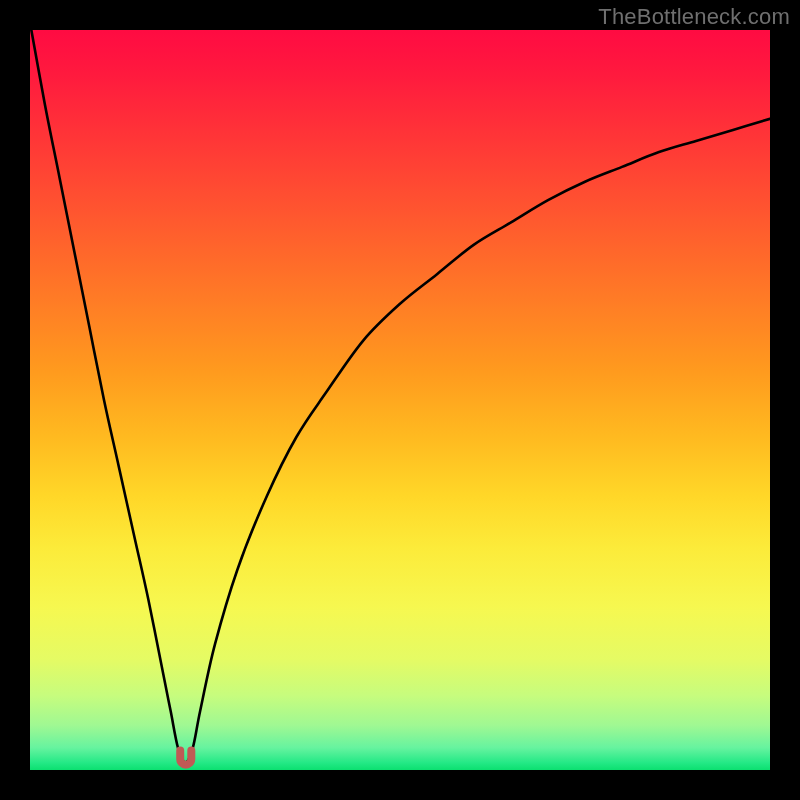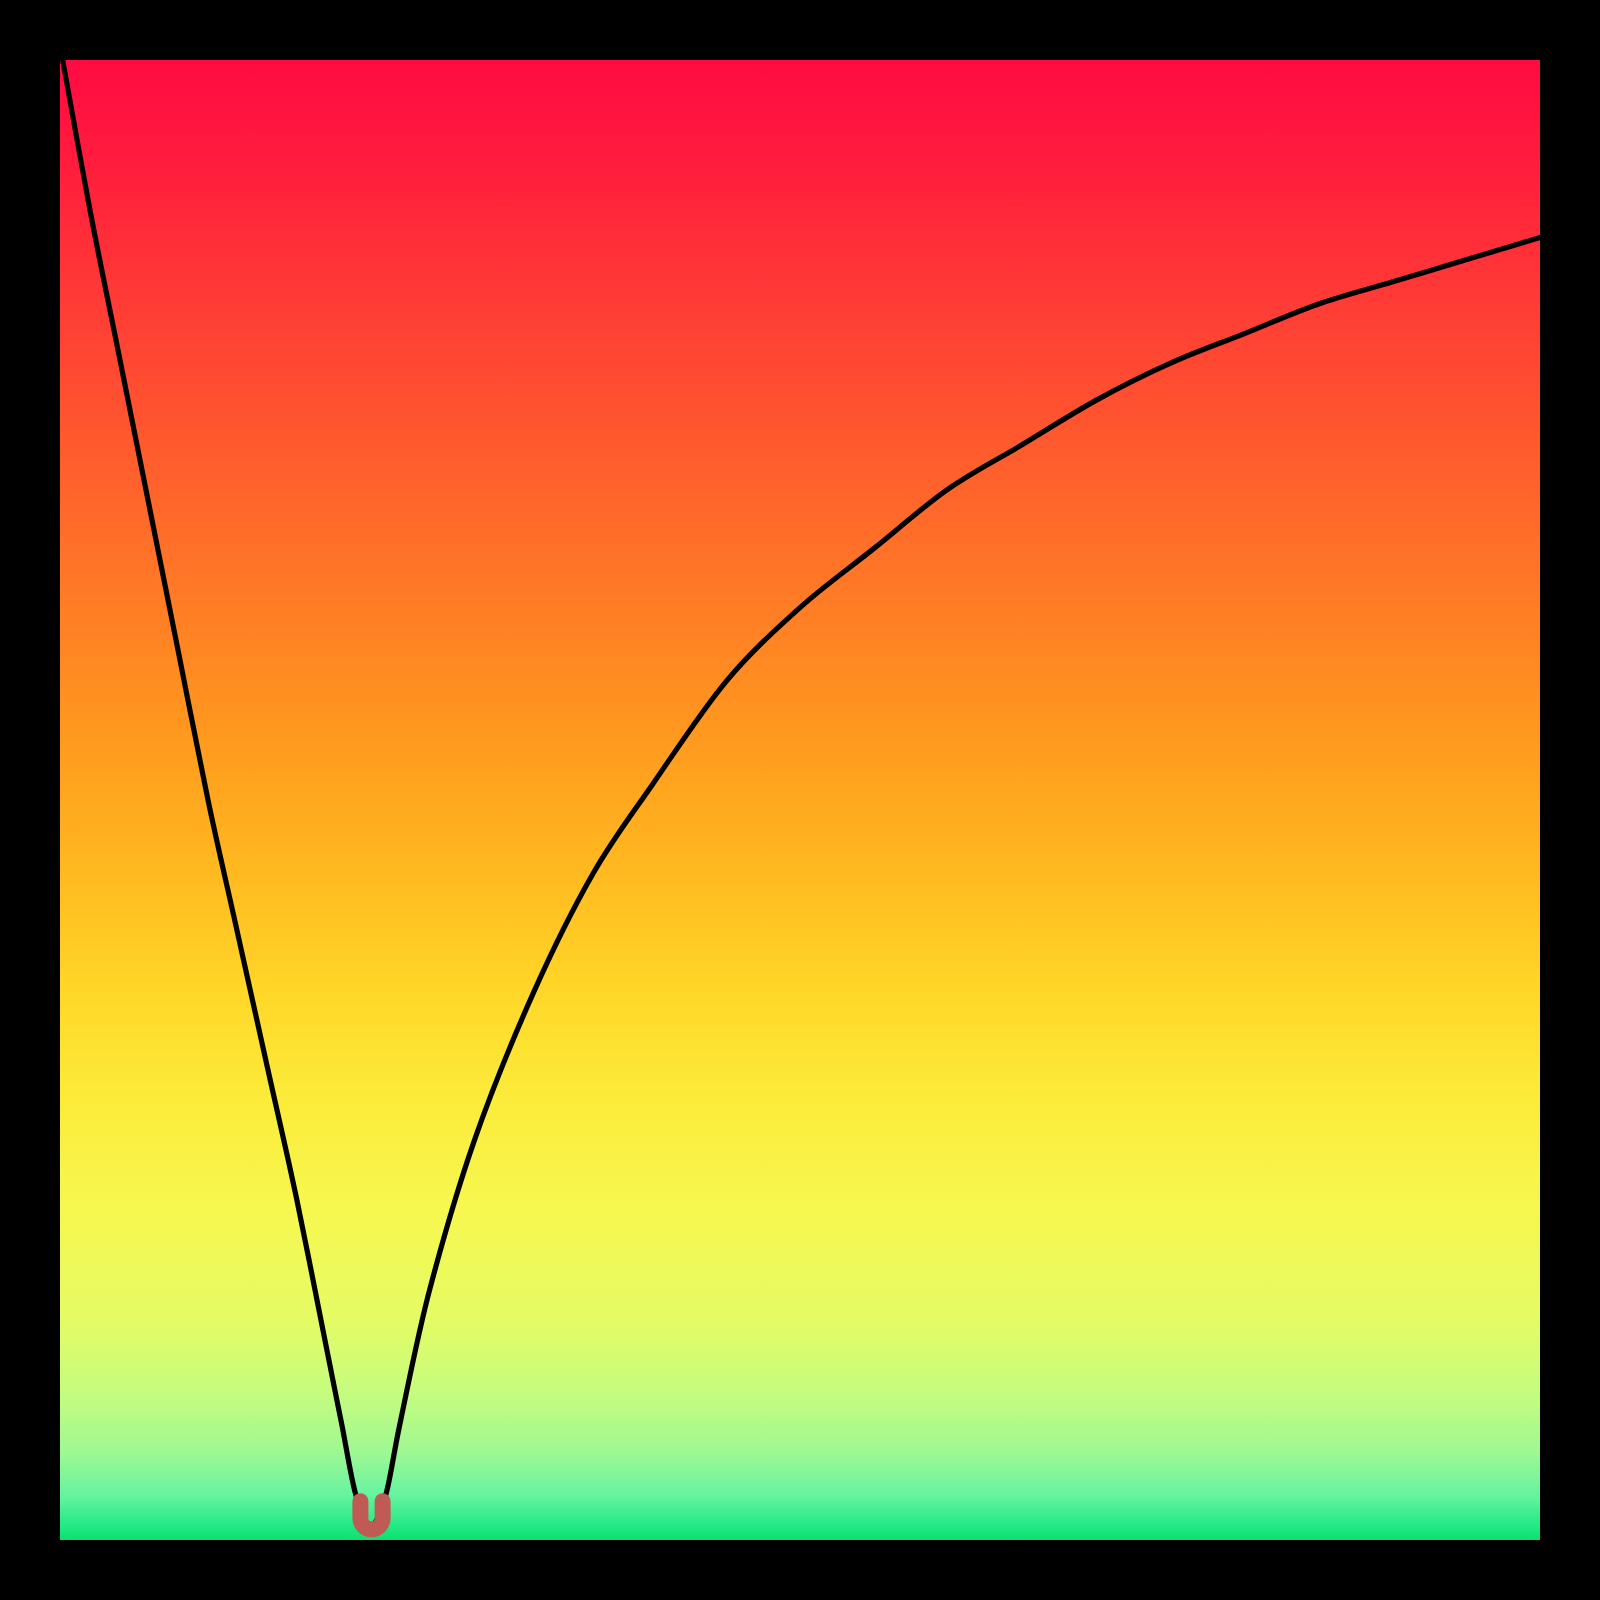--- a/index.html
+++ b/index.html
@@ -64,20 +64,21 @@
     font-size: 22px;
     letter-spacing: 0.2px;
     font-weight: 500;
   }
 </style>
 </head>
 <body>
 
 <div class="frame">
 
+  <div class="attribution">TheBottleneck.com</div>
 
   <div class="plot">
     <div class="gradient"></div>
     <svg class="curve-svg" viewBox="0 0 740 740" preserveAspectRatio="none">
       <path fill="none" stroke="#000" stroke-width="2.6" stroke-linecap="round" stroke-linejoin="round" d="M 0.0 -7.4 C 2.5 6.2 9.9 48.1 14.8 74.0 C 19.7 99.9 24.7 123.3 29.6 148.0 C 34.5 172.7 39.5 197.3 44.4 222.0 C 49.3 246.7 54.3 271.3 59.2 296.0 C 64.1 320.7 69.1 346.6 74.0 370.0 C 78.9 393.4 83.9 414.4 88.8 436.6 C 93.7 458.8 98.7 481.0 103.6 503.2 C 108.5 525.4 113.5 546.4 118.4 569.8 C 123.3 593.2 129.5 625.3 133.2 643.8 C 136.9 662.3 138.1 668.5 140.6 680.8 C 143.1 693.1 145.5 709.2 148.0 717.8 C 150.5 726.4 152.9 732.6 155.4 732.6 C 157.9 732.6 160.3 726.4 162.8 717.8 C 165.3 709.2 166.5 698.1 170.2 680.8 C 173.9 663.5 178.8 637.6 185.0 614.2 C 191.2 590.8 198.6 564.9 207.2 540.2 C 215.8 515.5 226.9 488.4 236.8 466.2 C 246.7 444.0 256.5 424.3 266.4 407.0 C 276.3 389.7 284.9 378.6 296.0 362.6 C 307.1 346.6 320.7 325.6 333.0 310.8 C 345.3 296.0 357.7 284.9 370.0 273.8 C 382.3 262.7 394.7 254.1 407.0 244.2 C 419.3 234.3 431.7 223.2 444.0 214.6 C 456.3 206.0 468.7 199.8 481.0 192.4 C 493.3 185.0 505.7 177.0 518.0 170.2 C 530.3 163.4 542.7 157.2 555.0 151.7 C 567.3 146.1 579.7 141.8 592.0 136.9 C 604.3 132.0 616.7 126.4 629.0 122.1 C 641.3 117.8 653.7 114.7 666.0 111.0 C 678.3 107.3 690.7 103.6 703.0 99.9 C 715.3 96.2 733.8 90.6 740.0 88.8"></path>
       <path fill="none" stroke="#c05a55" stroke-width="8" stroke-linecap="round" stroke-linejoin="round" d="M 150.2 720.6 L 150.2 729.1 A 5.5 5.5 0 0 0 161.3 729.1 L 161.3 720.6"></path>
     </svg>
   </div>
 
 </div>

